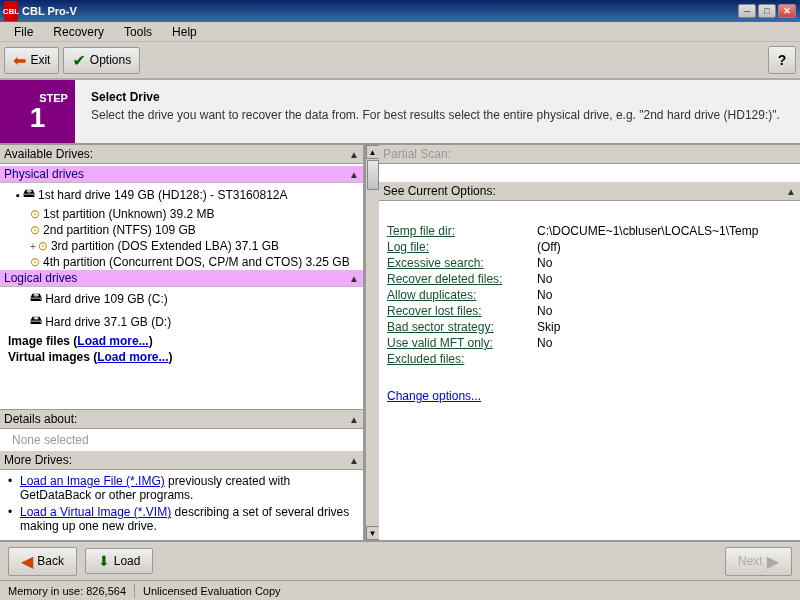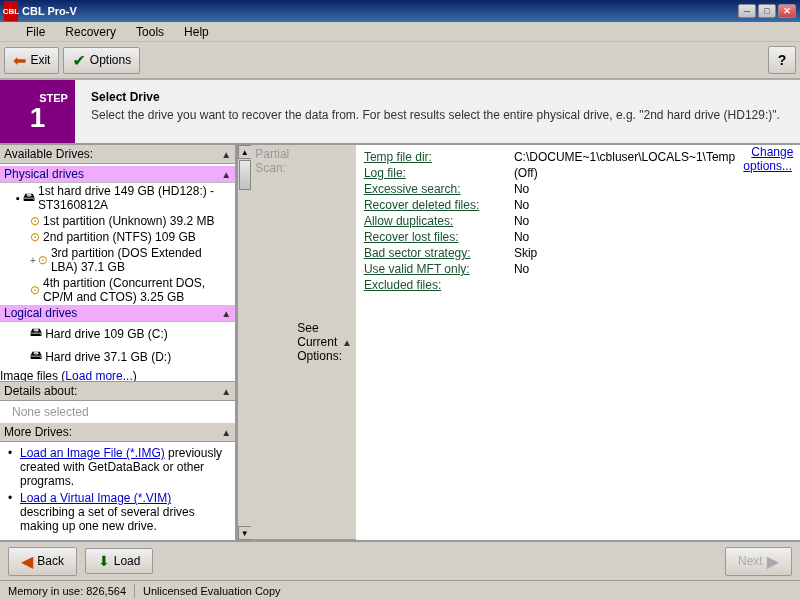--- a/index.html
+++ b/index.html
@@ -23,21 +23,21 @@
     .title-btn {
       width: 18px; height: 14px; background: linear-gradient(to bottom, #e0e0e0, #c0c0c0);
       border: 1px solid #888; border-radius: 2px; display: flex; align-items: center; justify-content: center;
       font-size: 9px; cursor: pointer; color: #333;
     }
     .title-btn.close { background: linear-gradient(to bottom, #e88, #c44); color: white; }
 
     
     .menu-bar {
       background: #d4d0c8; height: 20px; display: flex; align-items: center;
-      border-bottom: 1px solid #bbb; padding: 0 20px; gap: 8px;
+      border-bottom: 1px solid #bbb; padding: 0 8px; gap: 8px;
     }
     .menu-item { padding: 2px 6px; font-size: 12px; cursor: pointer; }
 
     
     .toolbar {
       background: #d4d0c8; height: 38px; display: flex; align-items: center;
       padding: 2px 4px; gap: 4px; border-bottom: 2px solid #aaa;
     }
     .toolbar-btn {
       display: flex; align-items: center; gap: 4px; padding: 3px 8px;
@@ -94,41 +94,41 @@
       font-weight: normal; border-bottom: 1px solid #bbb; display: flex; align-items: center; justify-content: space-between;
     }
     .tree-item {
       display: flex; align-items: center; padding: 1px 4px; cursor: pointer; font-size: 12px;
     }
     .tree-item.indent1 { padding-left: 16px; }
     .tree-item.indent2 { padding-left: 30px; }
     .tree-icon { margin-right: 3px; font-size: 11px; }
 
     .load-link { color: #0000cc; text-decoration: underline; cursor: pointer; font-size: 12px; }
-    .link-item { padding: 1px 0; font-size: 12px; }
+    .link-item { padding: 1px 8px; font-size: 12px; font-weight: bold; }
 
     
     .details-section {
       border-top: 1px solid #999;
     }
 
     .scrollable-area {
       overflow-y: auto; max-height: 120px; padding: 4px 8px; font-size: 12px;
     }
     .none-selected { color: #999; font-size: 12px; padding: 2px 4px; }
 
     .more-drives-content {
       padding: 4px 8px; font-size: 12px;
     }
     .bullet-item { display: flex; gap: 4px; margin-bottom: 3px; }
     .bullet { min-width: 8px; }
 
     
     .right-panel {
-      flex: 1; background: white; display: flex; flex-direction: row;
+      flex: 1; background: white; display: flex; flex-direction: column; gap: 18px;
     }
     .partial-scan-header {
       background: #d4d0c8; padding: 2px 4px; font-size: 12px; border-bottom: 1px solid #999;
       color: #999;
     }
     .current-options-header {
       background: #d4d0c8; padding: 2px 4px; font-size: 12px; border-bottom: 1px solid #999;
       display: flex; align-items: center; justify-content: space-between;
     }
     .options-table {

